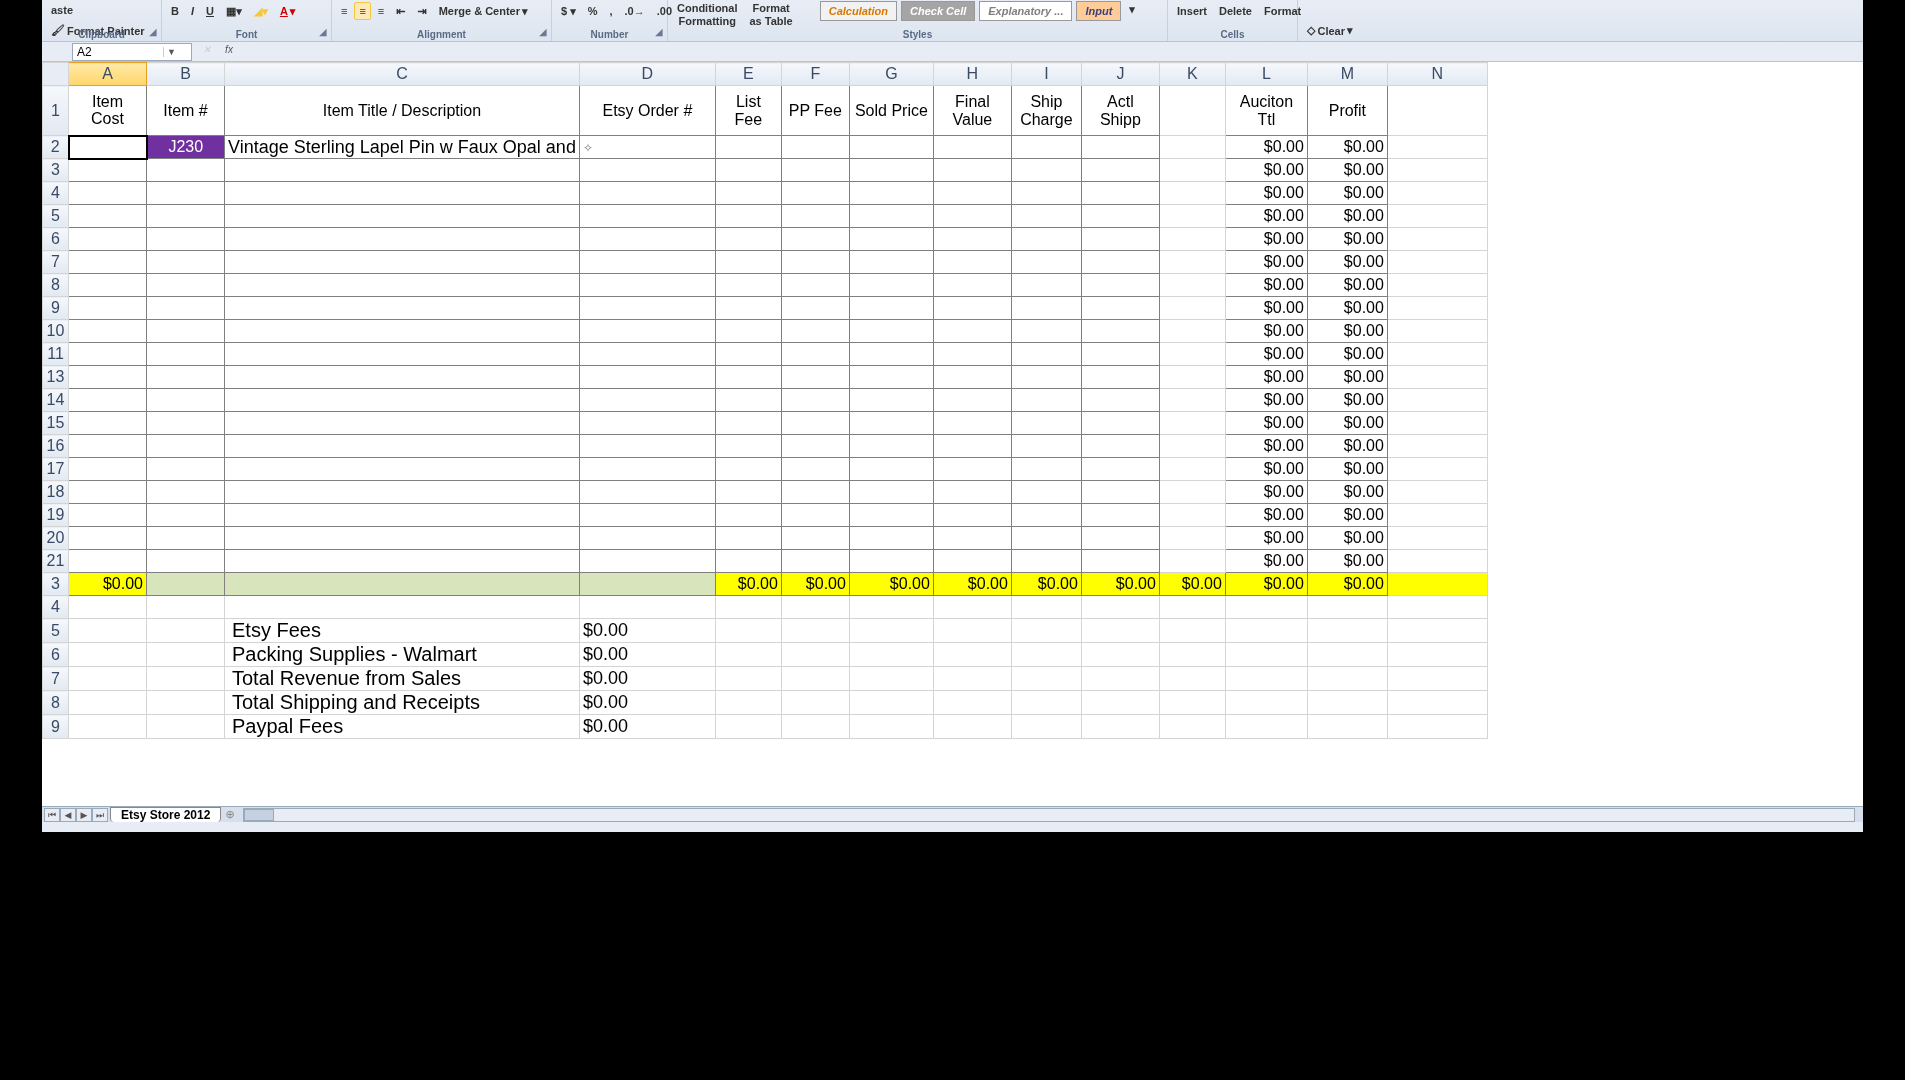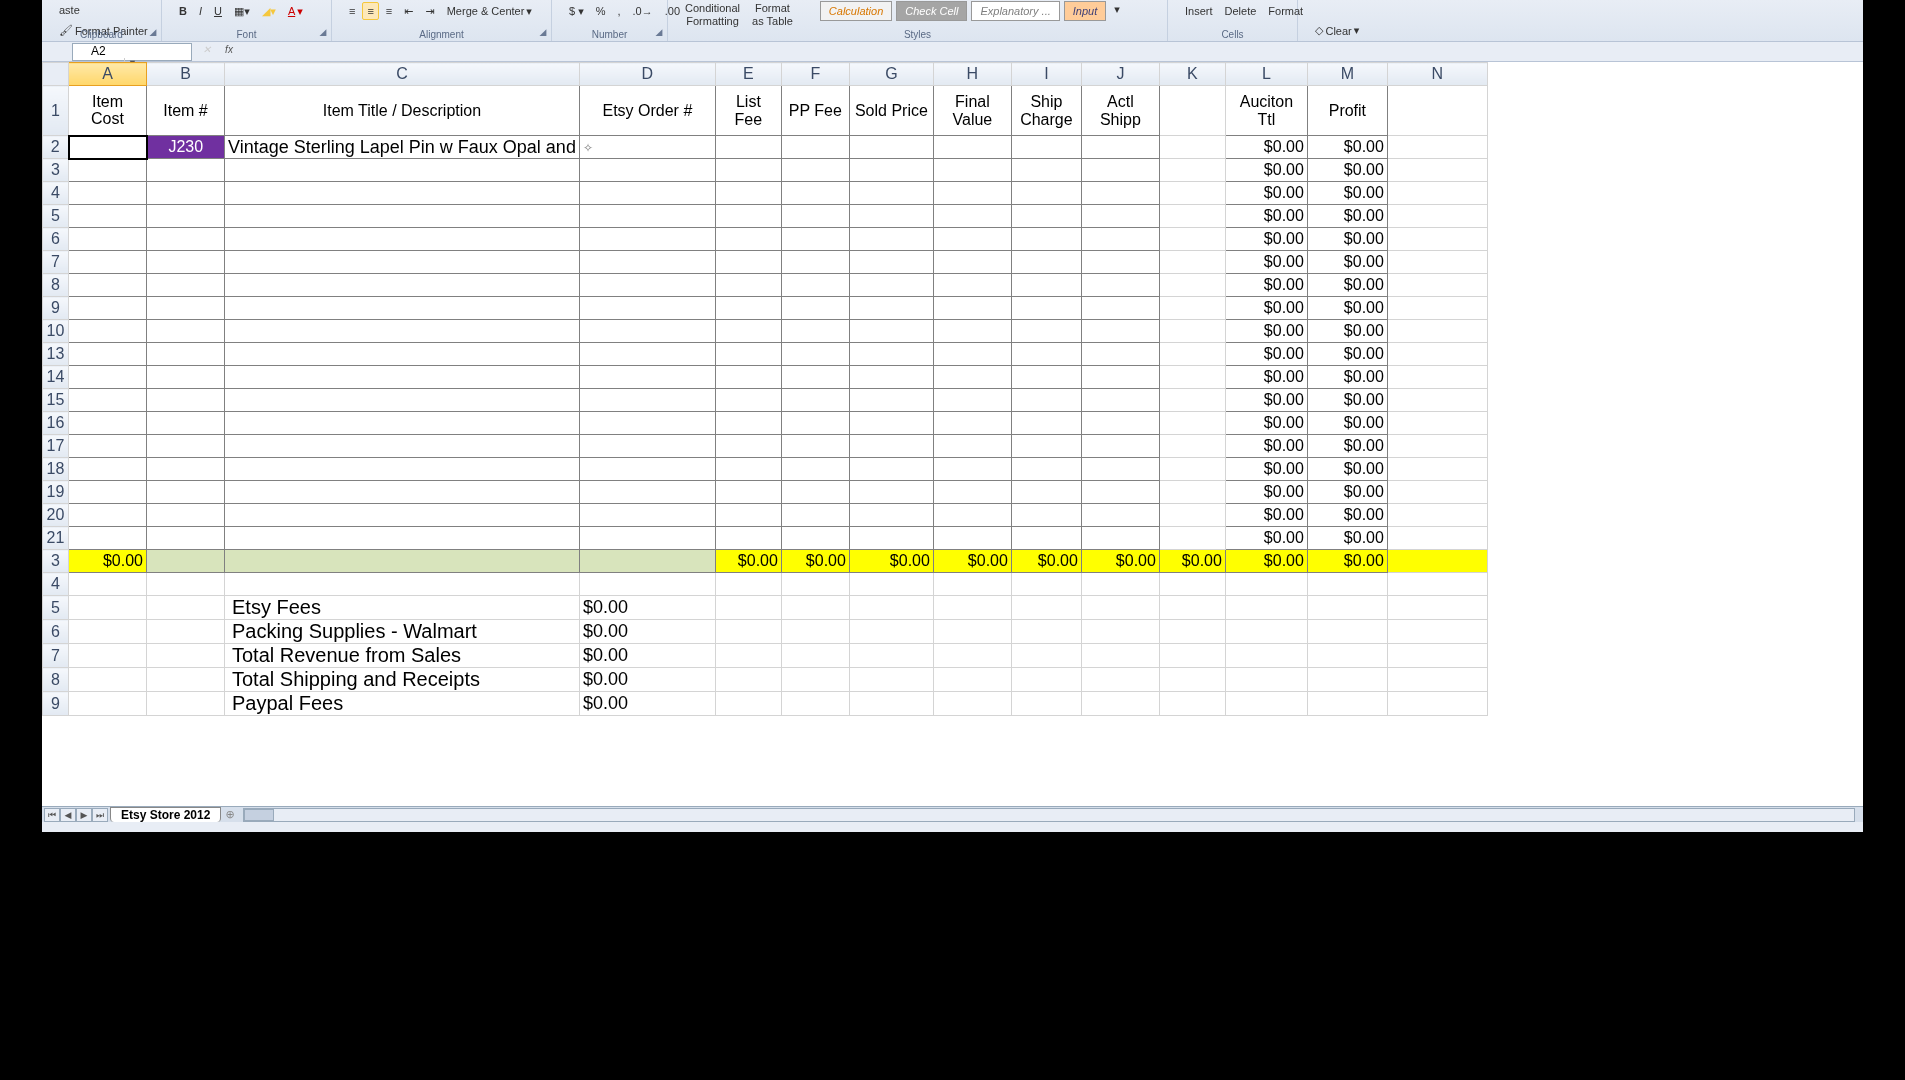--- a/index.html
+++ b/index.html
@@ -5,35 +5,35 @@
 * { box-sizing: border-box; margin: 0; padding: 0; font-family: 'Segoe UI', Tahoma, sans-serif; }
 body { background: #000; overflow: hidden; }
 .app { background: #fff; width: 1905px; height: 1080px; position: relative; }
 .black-bar-left { position: absolute; left: 0; top: 0; width: 42px; height: 100%; background: #000; z-index: 100; }
 .black-bar-right { position: absolute; right: 0; top: 0; width: 42px; height: 100%; background: #000; z-index: 100; }
 .black-bar-bottom { position: absolute; left: 0; bottom: 0; width: 100%; height: 248px; background: #000; z-index: 100; }
 .content { position: absolute; left: 42px; top: 0; right: 42px; bottom: 248px; background: #e8edf5; }
 
 
 .ribbon { height: 42px; background: linear-gradient(#e8edf5, #dde5f0); border-bottom: 1px solid #b8c4d6; display: flex; align-items: stretch; font-size: 11px; }
-.ribbon-group { border-right: 1px solid #c5d0e0; padding: 0 12px; display: flex; flex-direction: column; justify-content: flex-start; position: relative; }
+.ribbon-group { border-right: 1px solid #c5d0e0; padding: 0 4px; display: flex; flex-direction: column; justify-content: flex-start; position: relative; font-weight: bold; }
 .ribbon-row { display: flex; gap: 2px; align-items: center; height: 22px; }
 .ribbon-label { position: absolute; bottom: 1px; left: 0; right: 0; text-align: center; font-size: 10px; color: #5a6a85; }
 .ribbon-btn { padding: 2px 4px; border: 1px solid transparent; border-radius: 2px; cursor: pointer; display: inline-flex; align-items: center; gap: 2px; font-size: 11px; color: #333; white-space: nowrap; }
 .icon-sm { width: 14px; height: 14px; display: inline-block; }
 .style-cell { border: 1px solid #999; padding: 3px 8px; font-size: 11px; cursor: pointer; margin: 1px; }
 .style-calc { background: #f2f2f2; color: #d87700; font-style: italic; margin-left: 20px; }
 .style-check { background: #a5a5a5; color: #fff; font-style: italic; }
 .style-expl { background: #fff; color: #7f7f7f; font-style: italic; }
 .style-input { background: #ffcc99; color: #3f3f76; font-style: italic; }
 .dropdown-corner { position: absolute; right: 2px; bottom: 2px; width: 12px; height: 12px; font-size: 9px; color: #6a7a95; cursor: pointer; text-align: center; }
 
 
 .formula-row { height: 20px; background: #e8edf5; border-bottom: 1px solid #b8c4d6; display: flex; align-items: center; }
-.name-box { width: 120px; height: 18px; background: #fff; border: 1px solid #9ab; margin-left: 30px; display: flex; align-items: center; flex-direction: column; }
+.name-box { width: 120px; height: 18px; background: #fff; border: 1px solid #9ab; margin-left: 30px; display: flex; align-items: center; }
 .name-box input { border: none; width: 90px; padding: 0 4px; font-size: 12px; outline: none; }
 .name-box-arrow { width: 16px; text-align: center; color: #555; cursor: pointer; font-size: 9px; border-left: 1px solid #ccc; }
 .fx-area { display: flex; align-items: center; gap: 4px; margin-left: 6px; flex: 1; }
 .fx-btn { width: 18px; height: 16px; font-size: 10px; font-style: italic; color: #555; cursor: pointer; text-align: center; }
 .formula-input { flex: 1; border: none; background: transparent; outline: none; font-size: 12px; height: 18px; }
 
 
 .grid-container { position: absolute; top: 62px; left: 0; right: 0; bottom: 26px; overflow: hidden; background: #fff; }
 .grid { border-collapse: collapse; table-layout: fixed; }
 .grid th, .grid td { border: 1px solid #d4d4d4; font-size: 16px; height: 23px; padding: 0 3px; overflow: hidden; white-space: nowrap; }
@@ -367,20 +367,37 @@
               <td class="data-cell cG"></td>
               <td class="data-cell cH"></td>
               <td class="data-cell cI"></td>
               <td class="data-cell cJ"></td>
               <td class=" cK"></td>
               <td class="data-cell money cL">$0.00</td>
               <td class="data-cell money cM">$0.00</td>
               <td class=" cN"></td>
             </tr>
             <tr>
+              <th class="row-header">11</th>
+              <td class="data-cell cA"></td>
+              <td class="data-cell cB"></td>
+              <td class="data-cell cC"></td>
+              <td class="data-cell cD"></td>
+              <td class="data-cell cE"></td>
+              <td class="data-cell cF"></td>
+              <td class="data-cell cG"></td>
+              <td class="data-cell cH"></td>
+              <td class="data-cell cI"></td>
+              <td class="data-cell cJ"></td>
+              <td class=" cK"></td>
+              <td class="data-cell money cL">$0.00</td>
+              <td class="data-cell money cM">$0.00</td>
+              <td class=" cN"></td>
+            </tr>
+            <tr>
               <th class="row-header">13</th>
               <td class="data-cell cA"></td>
               <td class="data-cell cB"></td>
               <td class="data-cell cC"></td>
               <td class="data-cell cD"></td>
               <td class="data-cell cE"></td>
               <td class="data-cell cF"></td>
               <td class="data-cell cG"></td>
               <td class="data-cell cH"></td>
               <td class="data-cell cI"></td>

